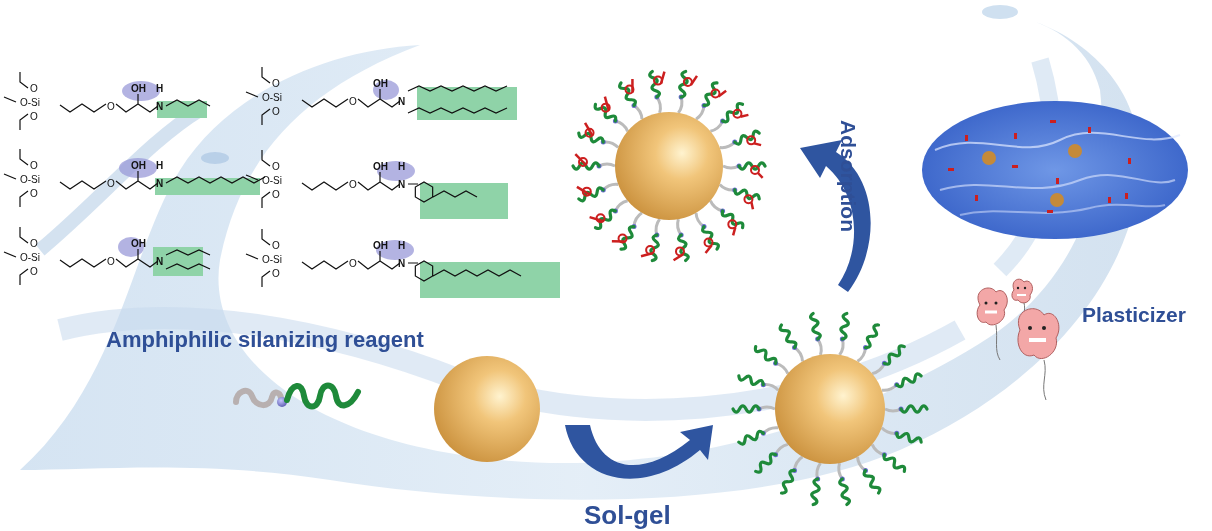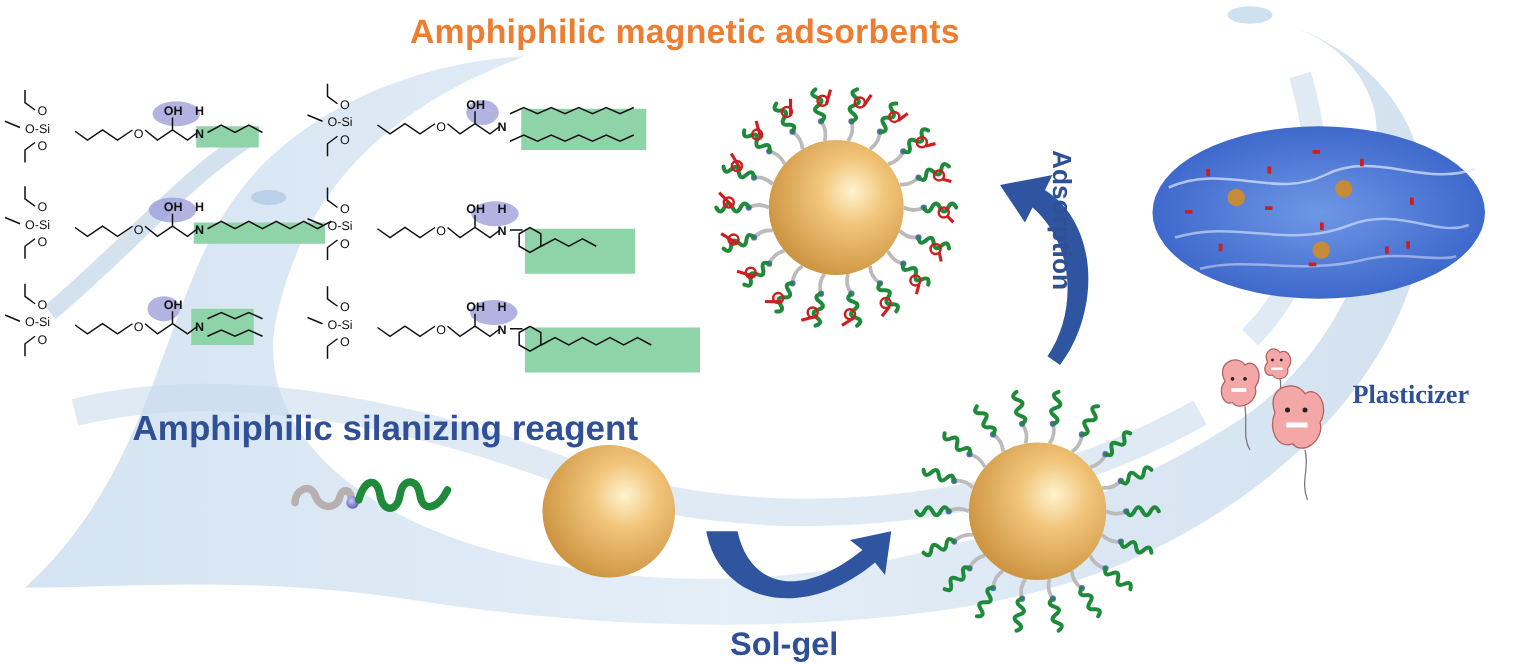--- a/index.html
+++ b/index.html
@@ -1,22 +1,22 @@
 <!DOCTYPE html>
 <html><head>
 <meta charset="utf-8">
 <style>
   html,body{margin:0;padding:0;background:#ffffff;}
   #canvas{position:relative;width:1212px;height:531px;overflow:hidden;background:#ffffff;font-family:"DejaVu Sans",sans-serif;}
   svg{position:absolute;left:0;top:0;}
   .title{position:absolute;left:328px;top:10px;font-family:"Liberation Sans",sans-serif;font-weight:bold;font-size:27px;color:#ed7d31;letter-spacing:0.2px;}
   .label{position:absolute;font-family:"Liberation Sans",sans-serif;font-weight:bold;color:#2f4f96;}
-  .lbl-silane{left:106px;top:327px;font-size:28px;}
+  .lbl-silane{left:106px;top:327px;font-size:22px;}
   .lbl-solgel{left:584px;top:500px;font-size:26px;}
-  .lbl-plast{left:1082px;top:303px;font-size:21px;font-family:Liberation Serif, serif;}
+  .lbl-plast{left:1082px;top:303px;font-size:21px;}
   .lbl-ads{left:860px;top:120px;font-size:21px;transform-origin:0 0;transform:translate(0,0) rotate(90deg);width:160px;}
   .chemtxt{font-family:"Liberation Sans",sans-serif;font-size:10px;fill:#111;}
   .chemtxt-b{font-family:"Liberation Sans",sans-serif;font-size:10px;fill:#111;font-weight:bold;}
 </style>
 </head>
 <body>
 
 <div id="canvas">
   <svg id="art" width="1212" height="531" viewBox="0 0 1212 531">
     <defs>
@@ -476,18 +476,17 @@
       <g>
         <path d="M1020,330 C1012,310 1036,302 1044,315 C1054,308 1064,325 1056,338 C1060,352 1042,365 1034,355 C1022,360 1014,343 1020,330 Z" fill="#f3a7a7" stroke="#b06060" stroke-width="1"></path>
         <path d="M1044,360 C1048,375 1040,385 1046,400" fill="none" stroke="#777" stroke-width="1"></path>
         <circle cx="1030" cy="328" r="2" fill="#222"></circle>
           <circle cx="1044" cy="328" r="2" fill="#222"></circle>
         <path d="M1029,340 L1046,340" stroke="#fff" stroke-width="4"></path>
       </g>
     </g>
   </svg>
 
-  <div class="title">Amphiphilic magnetic adsorbents</div>
   <div class="label lbl-silane">Amphiphilic silanizing reagent</div>
   <div class="label lbl-solgel">Sol-gel</div>
   <div class="label lbl-plast">Plasticizer</div>
   <div class="label lbl-ads">Adsorption</div>
 </div>
 
 </body></html>

